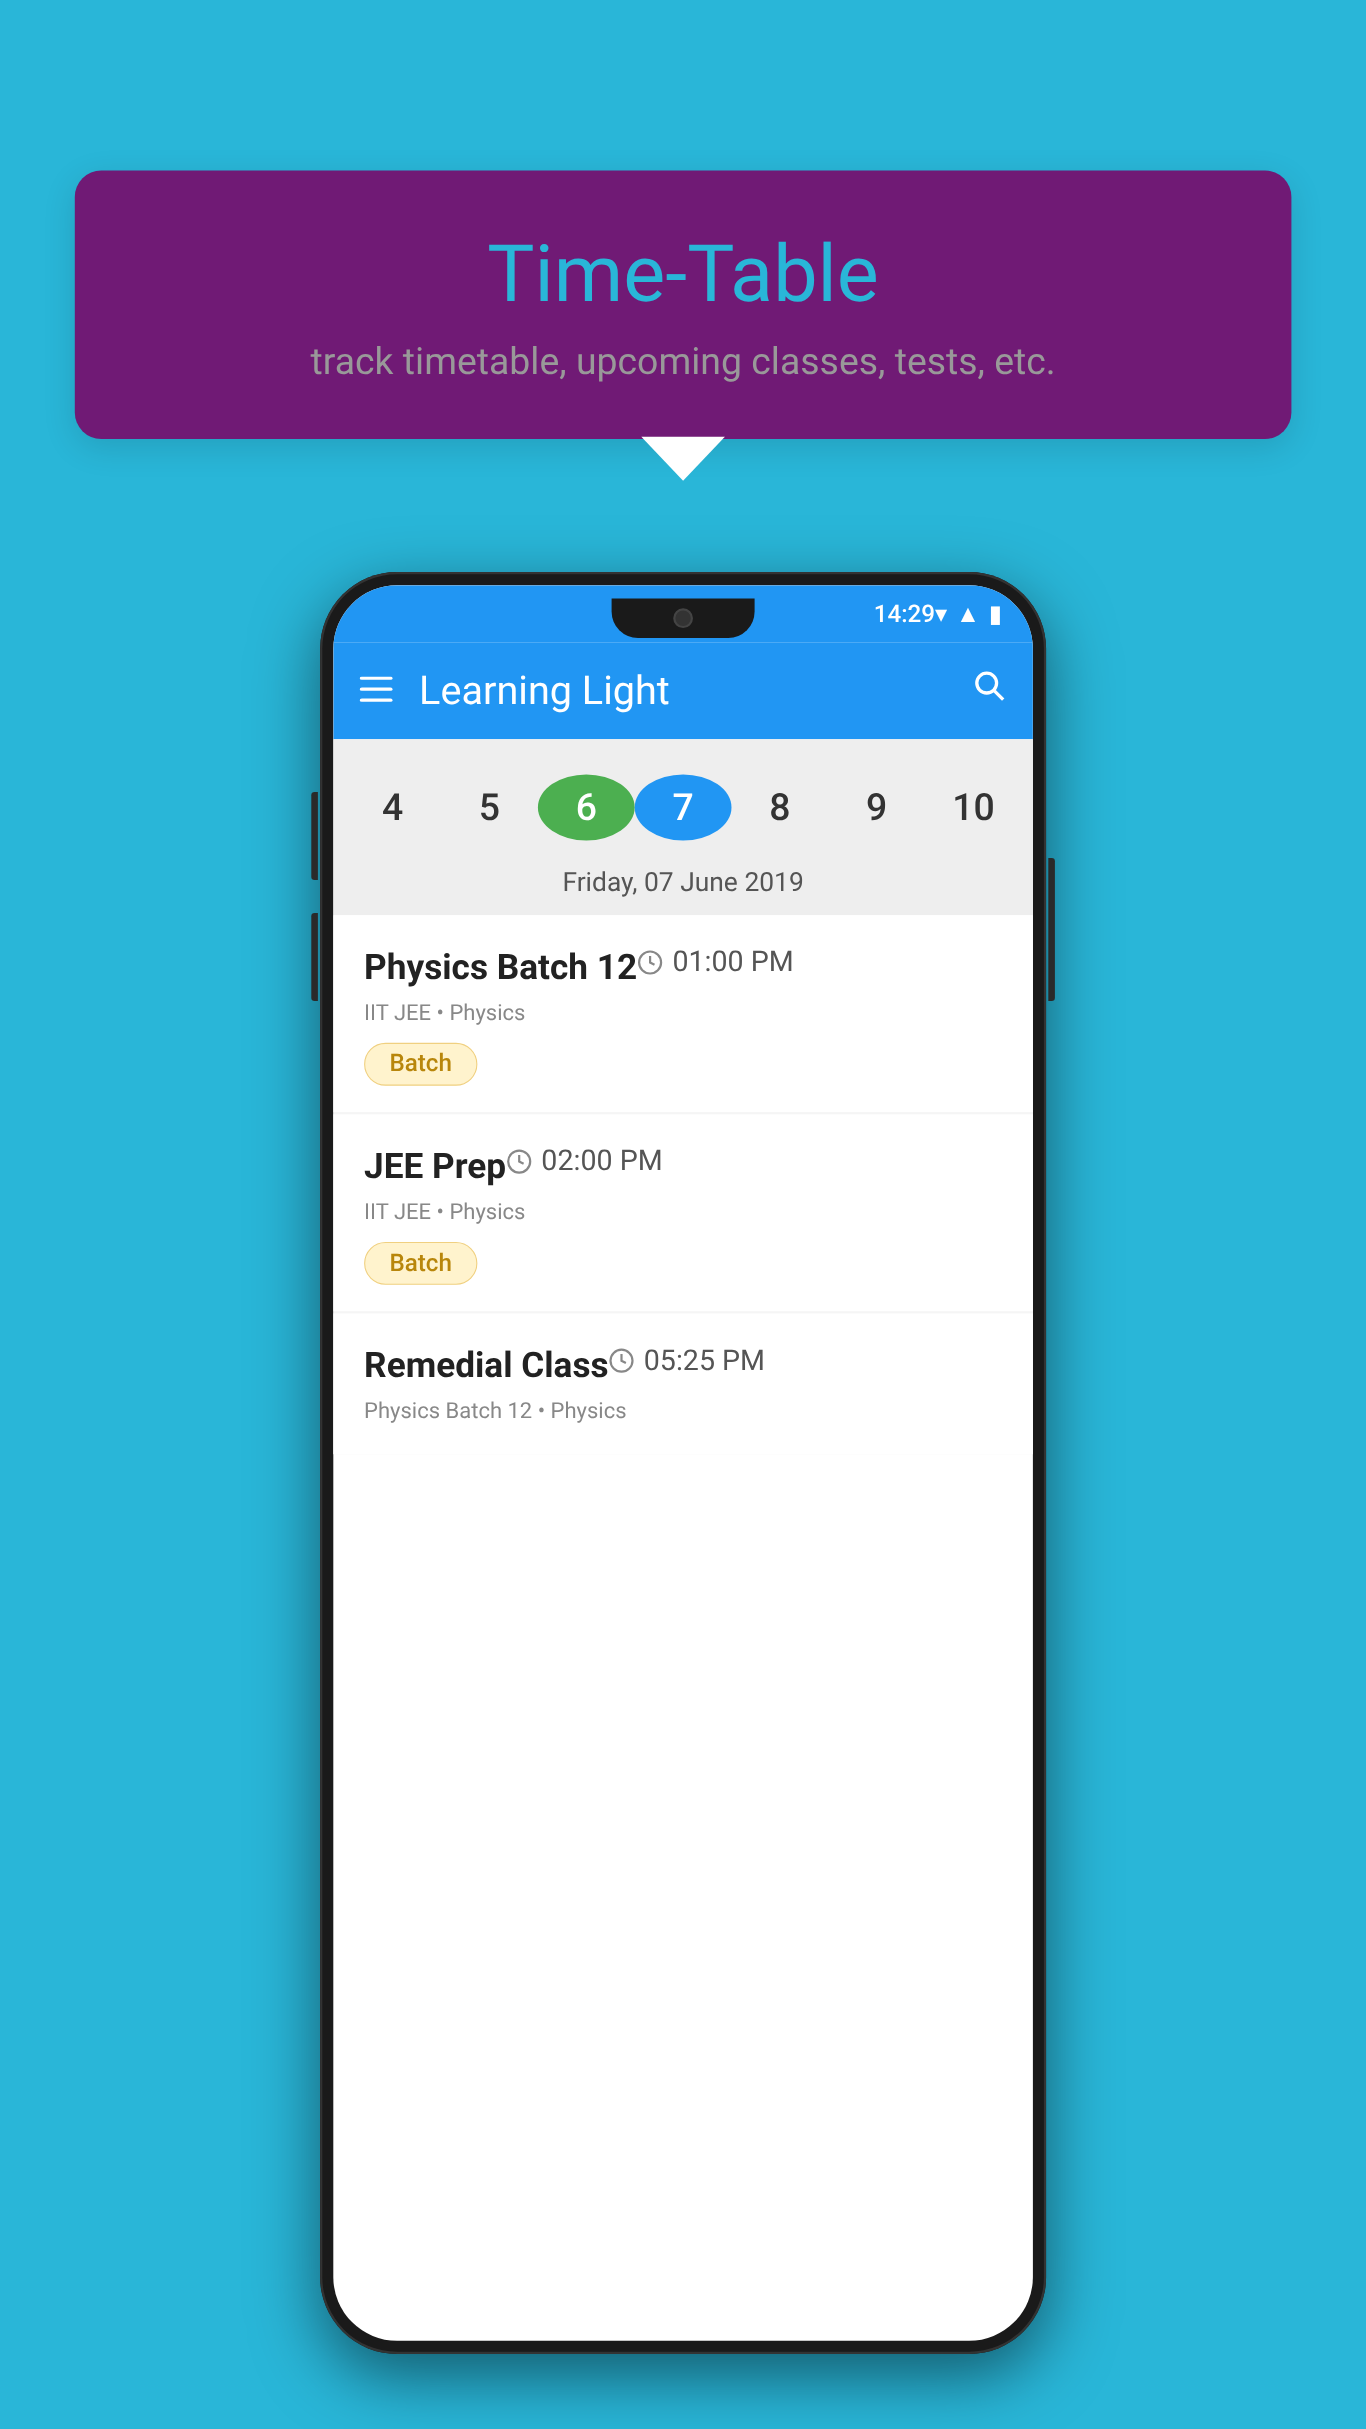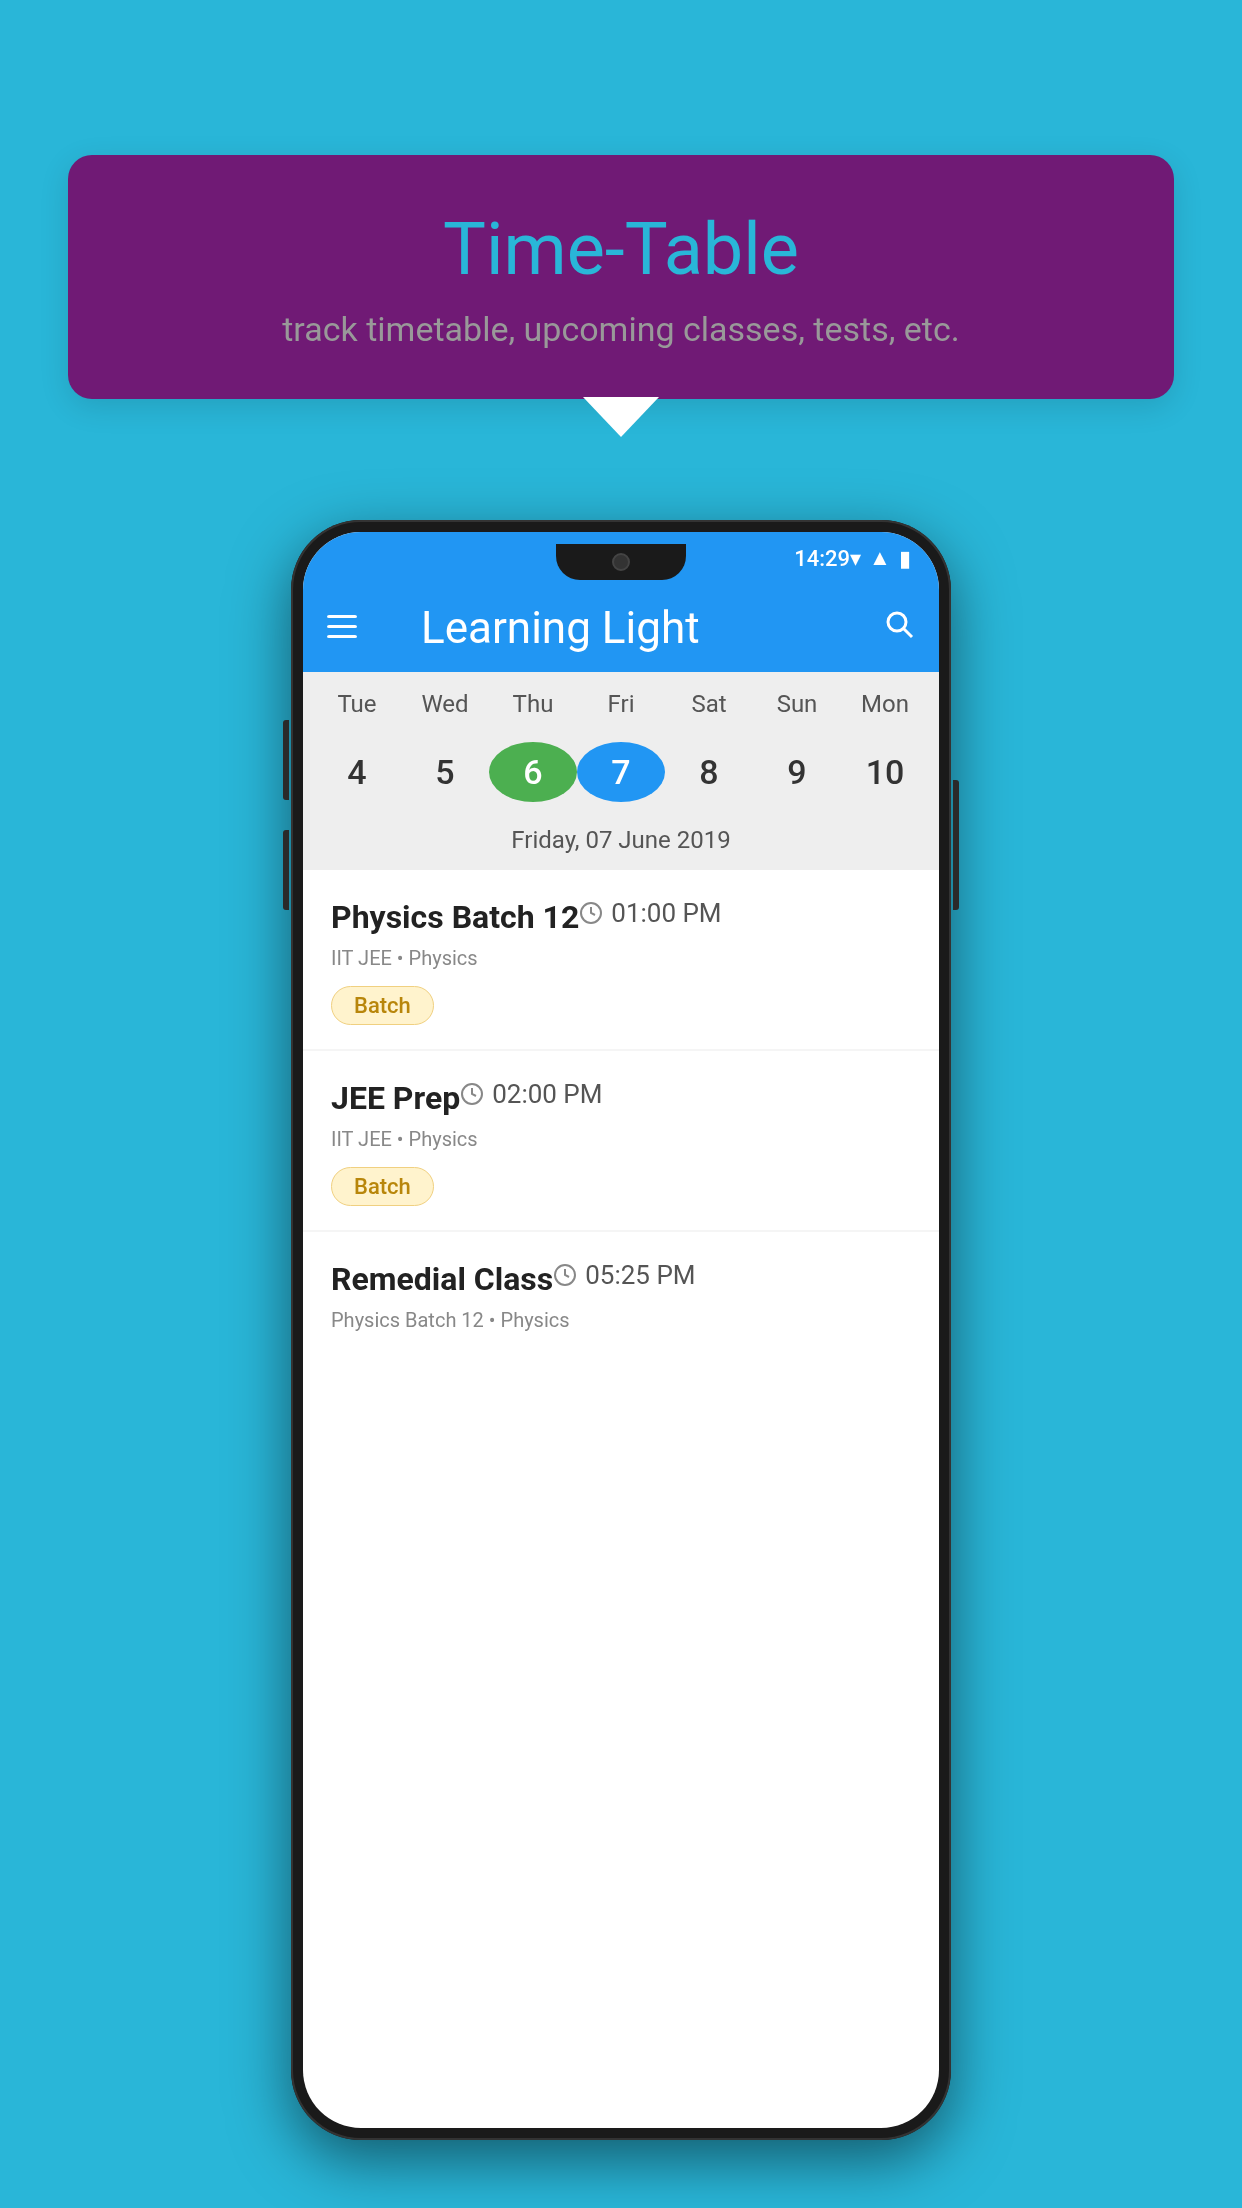--- a/index.html
+++ b/index.html
@@ -172,24 +172,23 @@
 
     .hamburger {
       font-size: 32px;
       margin-right: 24px;
       cursor: pointer;
       line-height: 1;
     }
 
     .app-title {
       flex: 1;
-      font-size: 44px;
+      font-size: 36px;
       font-weight: 400;
       color: white;
-      margin-left: 40px;
     }
 
     .search-icon-btn {
       font-size: 30px;
       cursor: pointer;
     }
 
     
     .calendar-strip {
       background: #eeeeee;
@@ -361,30 +360,20 @@
         <span class="app-title">Learning Light</span>
         <span class="search-icon-btn">
           <svg width="30" height="30" viewBox="0 0 30 30" fill="none" stroke="white" stroke-width="3">
             <circle cx="12" cy="12" r="9"></circle>
             <line x1="19" y1="19" x2="27" y2="27"></line>
           </svg>
         </span>
       </div>
 
       <div class="calendar-strip">
-        <div class="day-headers">
-
-        <div class="day-header">Tue</div>
-            <div class="day-header">Wed</div>
-            <div class="day-header">Thu</div>
-            <div class="day-header">Fri</div>
-            <div class="day-header">Sat</div>
-            <div class="day-header">Sun</div>
-            <div class="day-header">Mon</div>
-          </div>
         <div class="day-numbers">
 
         <div class="day-num-wrapper">
               <div class="day-num">4</div>
             </div>
             <div class="day-num-wrapper">
               <div class="day-num">5</div>
             </div>
             <div class="day-num-wrapper">
               <div class="day-num today">6</div>

